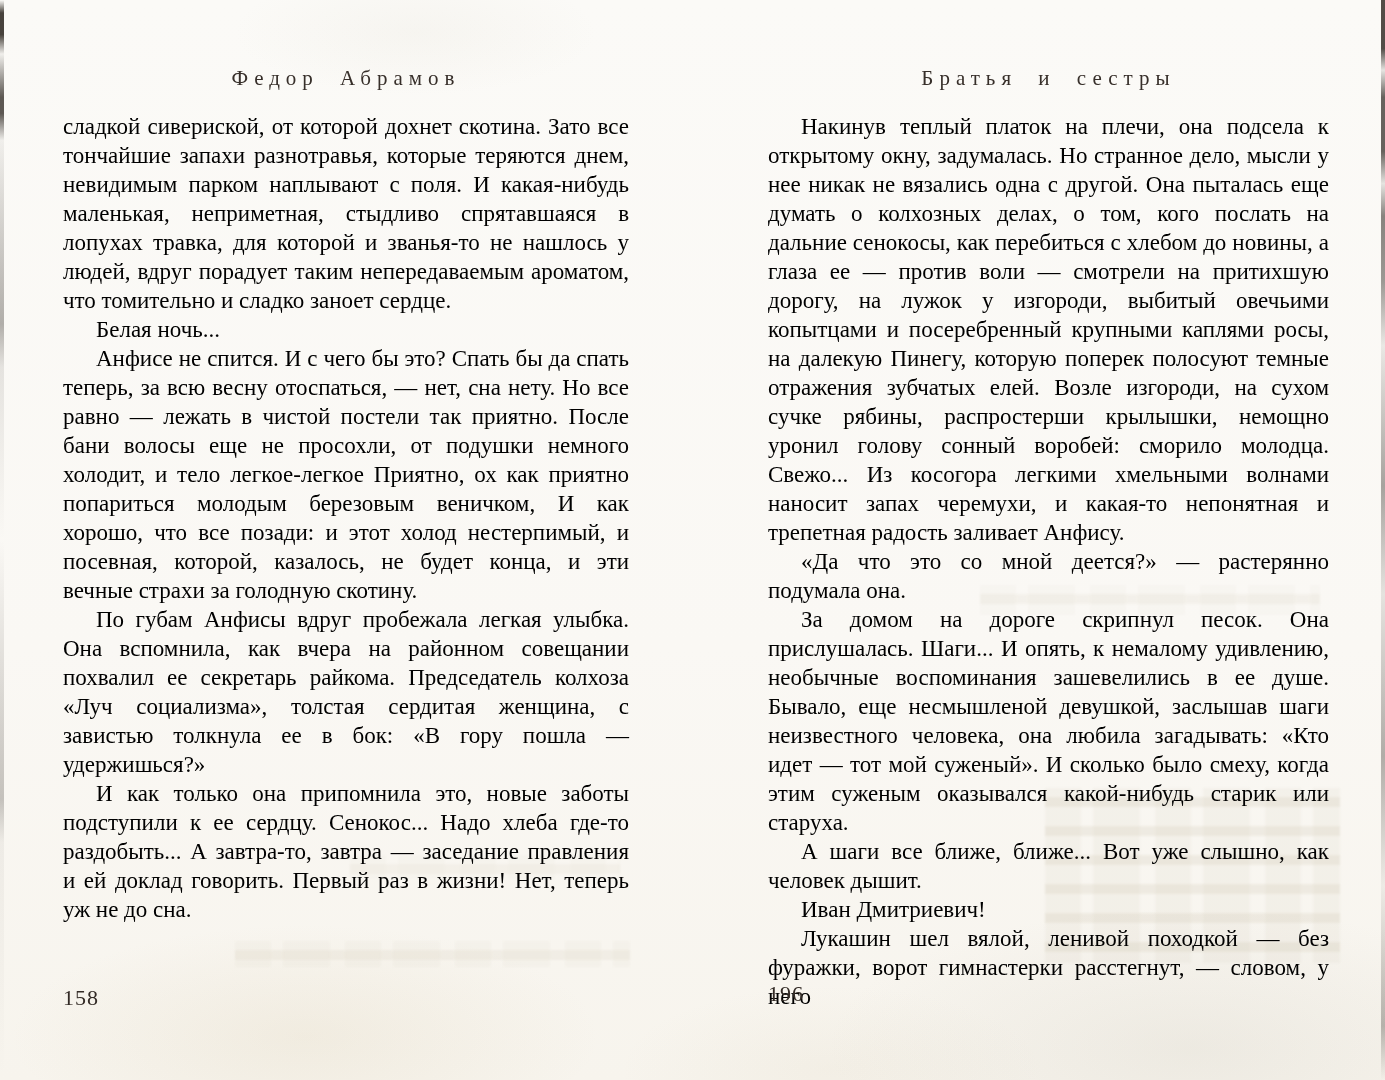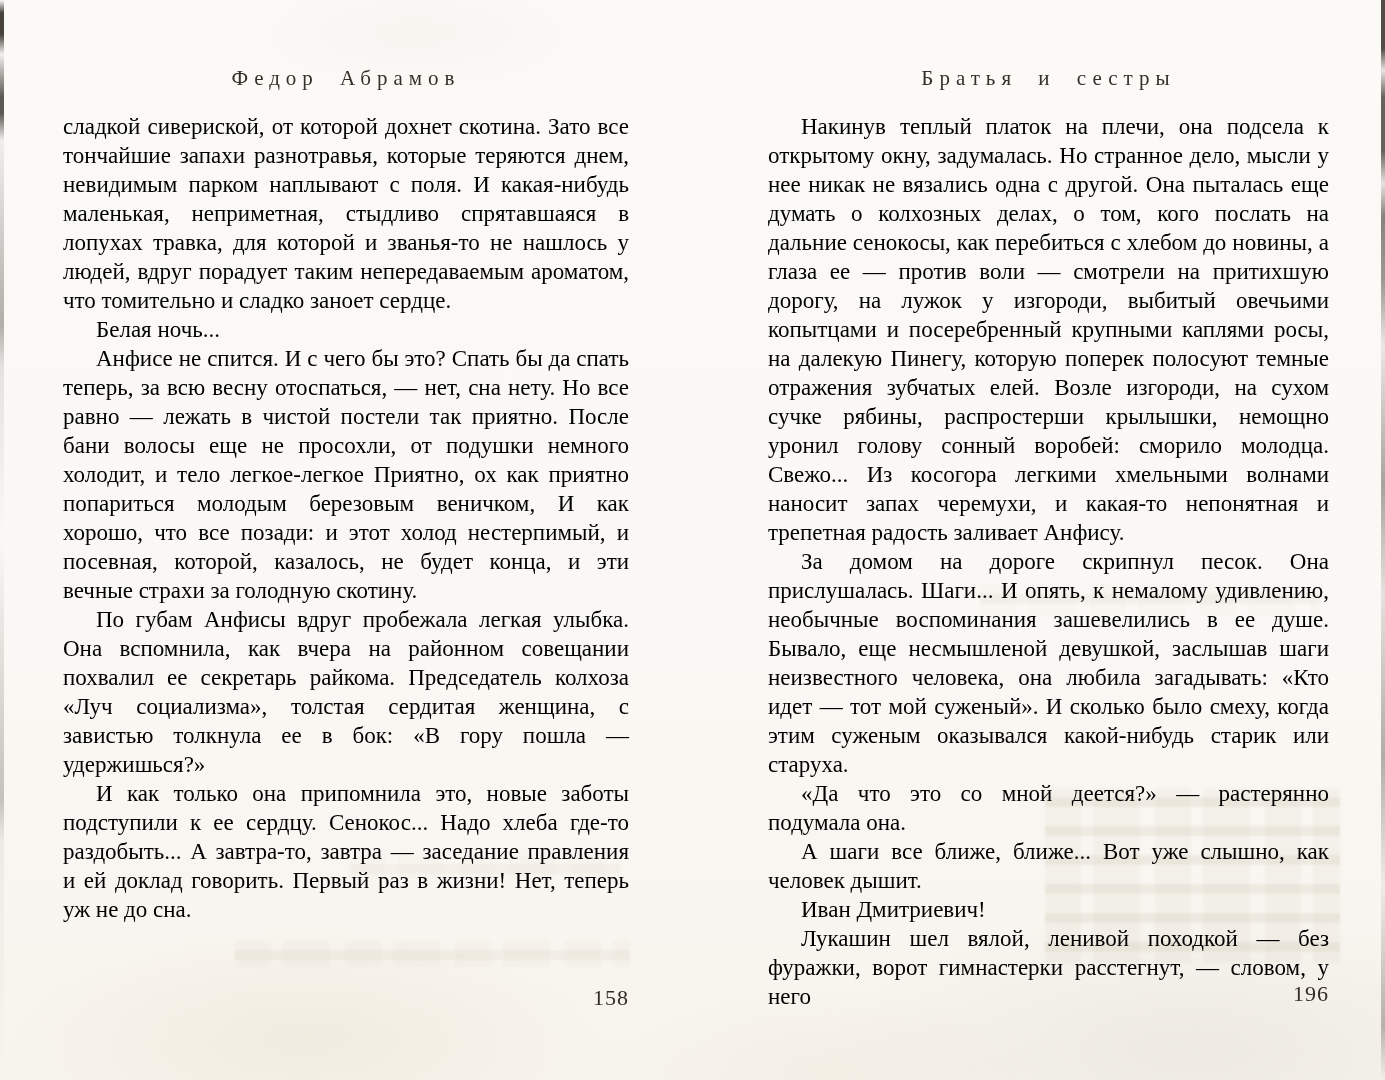--- a/index.html
+++ b/index.html
@@ -75,21 +75,21 @@
   .body-text p {
     margin: 0;
     text-indent: 33px;
   }
   .body-text p.cont { text-indent: 0; }
   .page-number {
     position: absolute;
     font-size: 22px;
     letter-spacing: 1px;
     color: #332b26;
-    text-align: right;
+    text-align: left;
   }
   .page-number.left  { left: 63px;  width: 566px; top: 985px; }
   .page-number.right { left: 768px; width: 561px; top: 981px; }
   
   .ghost {
     position: absolute;
     filter: blur(1.3px);
     opacity: 0.5;
     background:
       repeating-linear-gradient(to bottom,
@@ -129,21 +129,21 @@
     <p>И как только она припомнила это, новые заботы подступили к ее сердцу. Сенокос... Надо хлеба где-то раздобыть... А завтра-то, завтра — заседание правления и ей доклад говорить. Первый раз в жизни! Нет, теперь уж не до сна.</p>
   </div>
 </section>
 
 <div class="page-number left">158</div>
 
 <section class="page page-right">
   <div class="running-head">Братья и сестры</div>
   <div class="body-text">
     <p>Накинув теплый платок на плечи, она подсела к открытому окну, задумалась. Но странное дело, мысли у нее никак не вязались одна с другой. Она пыталась еще думать о колхозных делах, о том, кого послать на дальние сенокосы, как перебиться с хлебом до новины, а глаза ее — против воли — смотрели на притихшую дорогу, на лужок у изгороди, выбитый овечьими копытцами и посеребренный крупными каплями росы, на далекую Пинегу, которую поперек полосуют темные отражения зубчатых елей. Возле изгороди, на сухом сучке рябины, распростерши крылышки, немощно уронил голову сонный воробей: сморило молодца. Свежо... Из косогора легкими хмельными волнами наносит запах черемухи, и какая-то непонятная и трепетная радость заливает Анфису.</p>
+    <p>«Да что это со мной деется?» — растерянно подумала она.</p>
     <p>За домом на дороге скрипнул песок. Она прислушалась. Шаги... И опять, к немалому удивлению, необычные воспоминания зашевелились в ее душе. Бывало, еще несмышленой девушкой, заслышав шаги неизвестного человека, она любила загадывать: «Кто идет — тот мой суженый». И сколько было смеху, когда этим суженым оказывался какой-нибудь старик или старуха.</p>
-    <p>«Да что это со мной деется?» — растерянно подумала она.</p>
     <p>А шаги все ближе, ближе... Вот уже слышно, как человек дышит.</p>
     <p>Иван Дмитриевич!</p>
     <p>Лукашин шел вялой, ленивой походкой — без фуражки, ворот гимнастерки расстегнут, — словом, у него</p>
   </div>
 </section>
 
 <div class="page-number right">196</div>
 
 </body></html>

